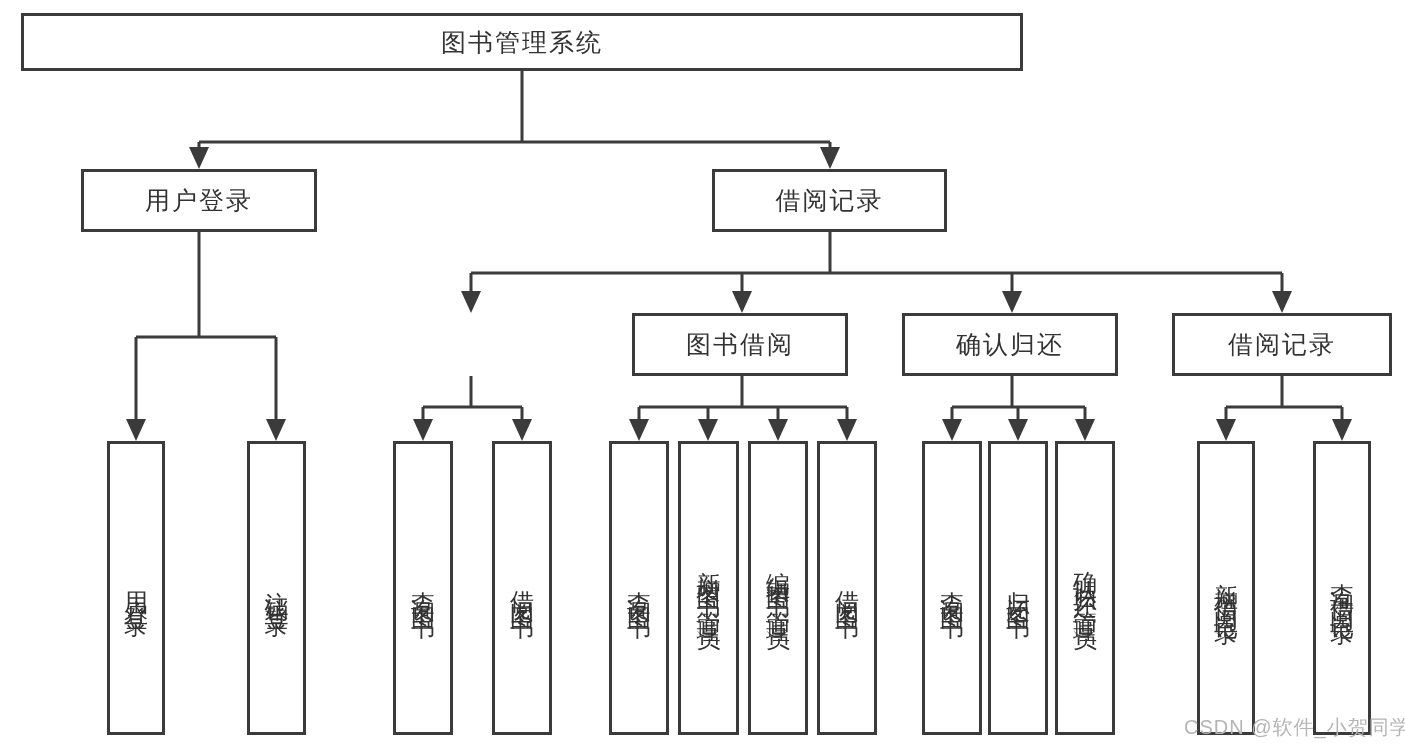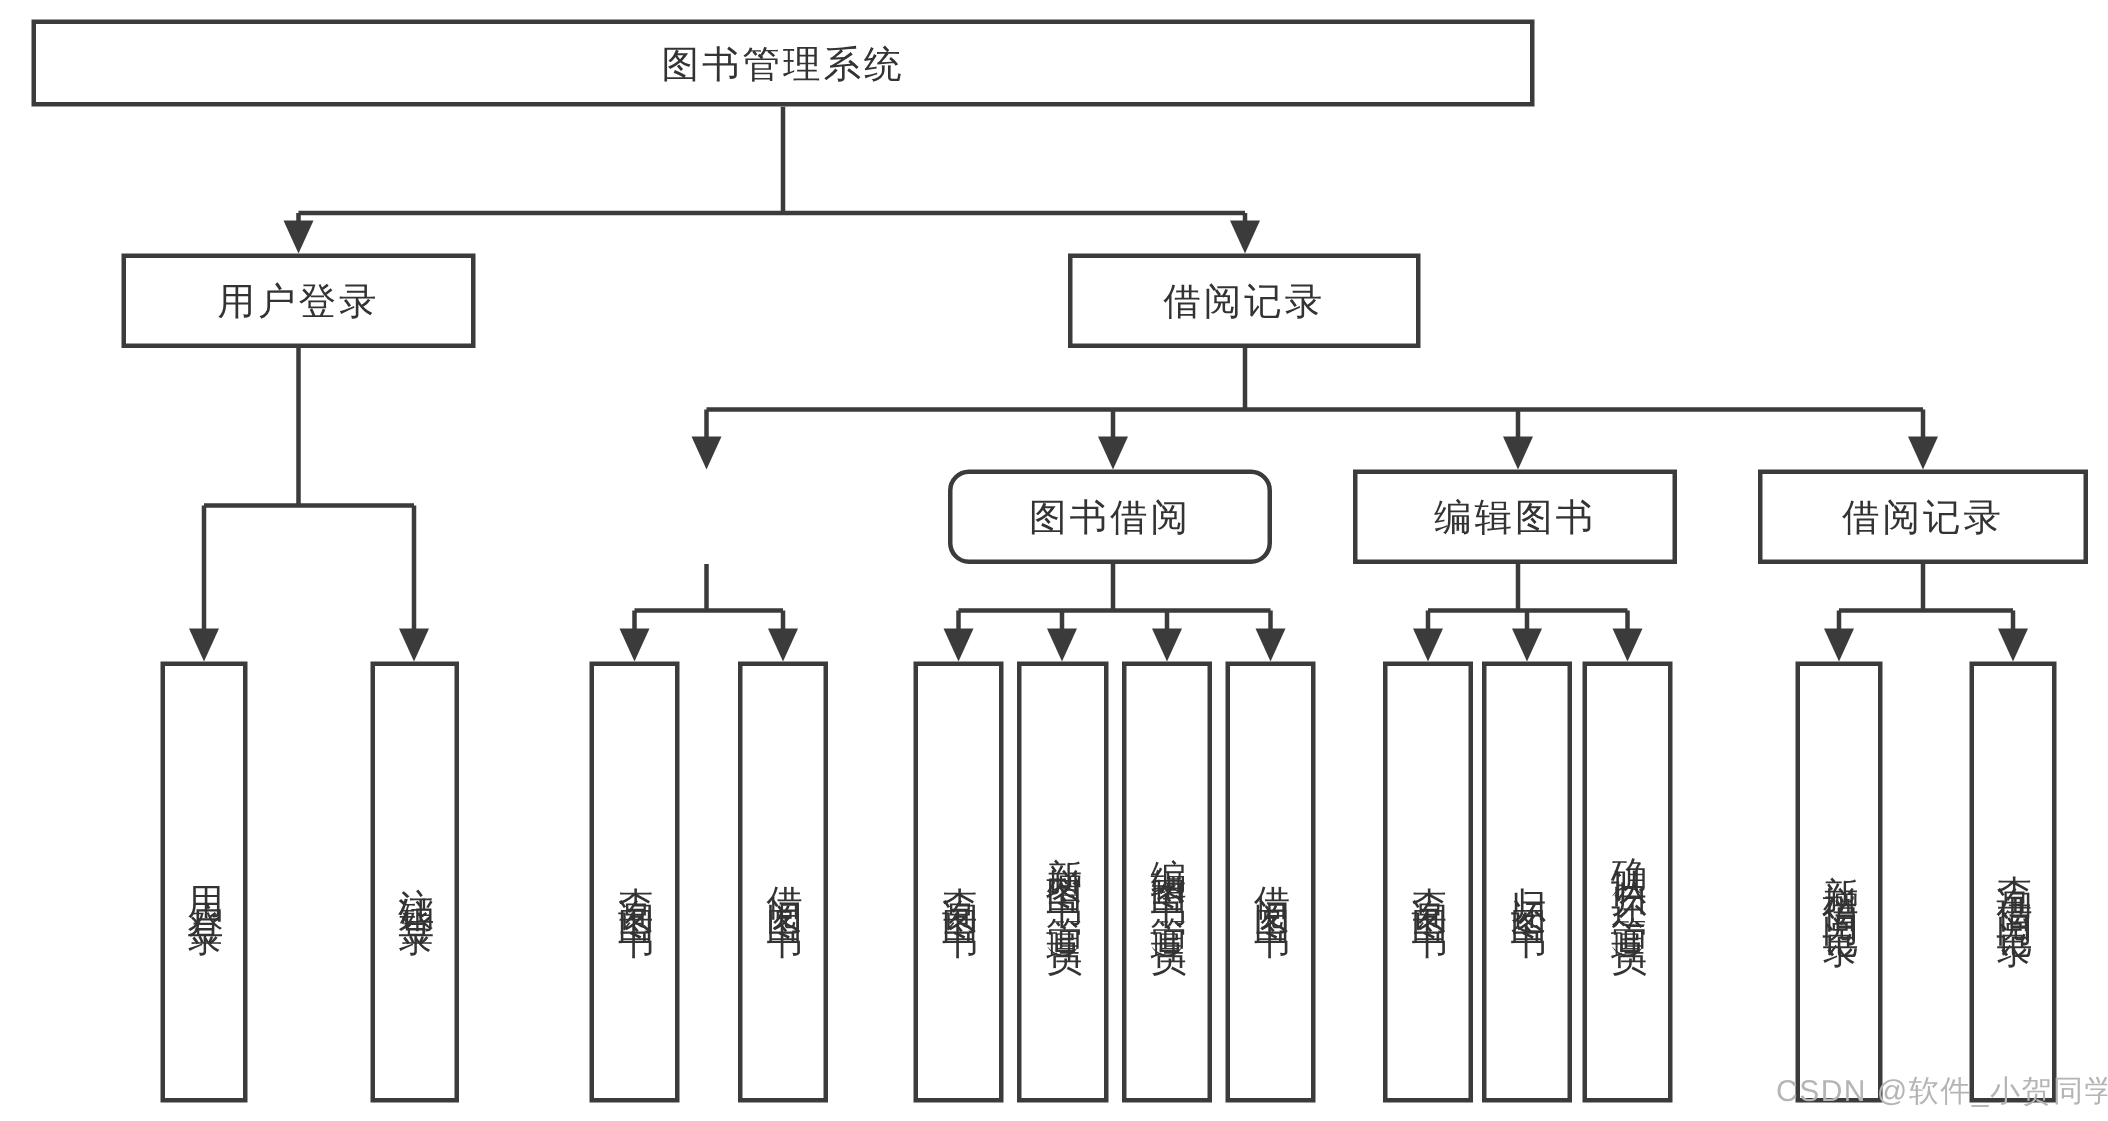--- a/index.html
+++ b/index.html
@@ -99,22 +99,22 @@
       <polygon points="1216,419 1236,419 1226,441"></polygon>
       <polygon points="1332,419 1352,419 1342,441"></polygon>
     </g>
   </svg>
 
   <div class="node" style="left:21px; top:13px; width:1002px; height:58px;">图书管理系统</div>
 
   <div class="node" style="left:81px; top:169px; width:236px; height:63px;">用户登录</div>
   <div class="node" style="left:712px; top:169px; width:235px; height:63px;">借阅记录</div>
 
-  <div class="node" style="left:632px; top:313px; width:216px; height:63px;border-radius:14px;">图书借阅</div>
-  <div class="node" style="left:902px; top:313px; width:216px; height:63px;">编辑图书</div>
+  <div class="node" style="left:632px; top:313px; width:216px; height:63px;">图书借阅</div>
+  <div class="node" style="left:902px; top:313px; width:216px; height:63px;">确认归还</div>
   <div class="node" style="left:1172px; top:313px; width:220px; height:63px;">借阅记录</div>
 
   <div class="leaf" style="left:107px; top:441px; width:58px; height:294px;">
     <span class="vtext">用户登录</span>
   </div>
   <div class="leaf" style="left:247px; top:441px; width:59px; height:294px;">
     <span class="vtext">注销登录</span>
   </div>
 
   <div class="leaf" style="left:393px; top:441px; width:60px; height:294px;">

